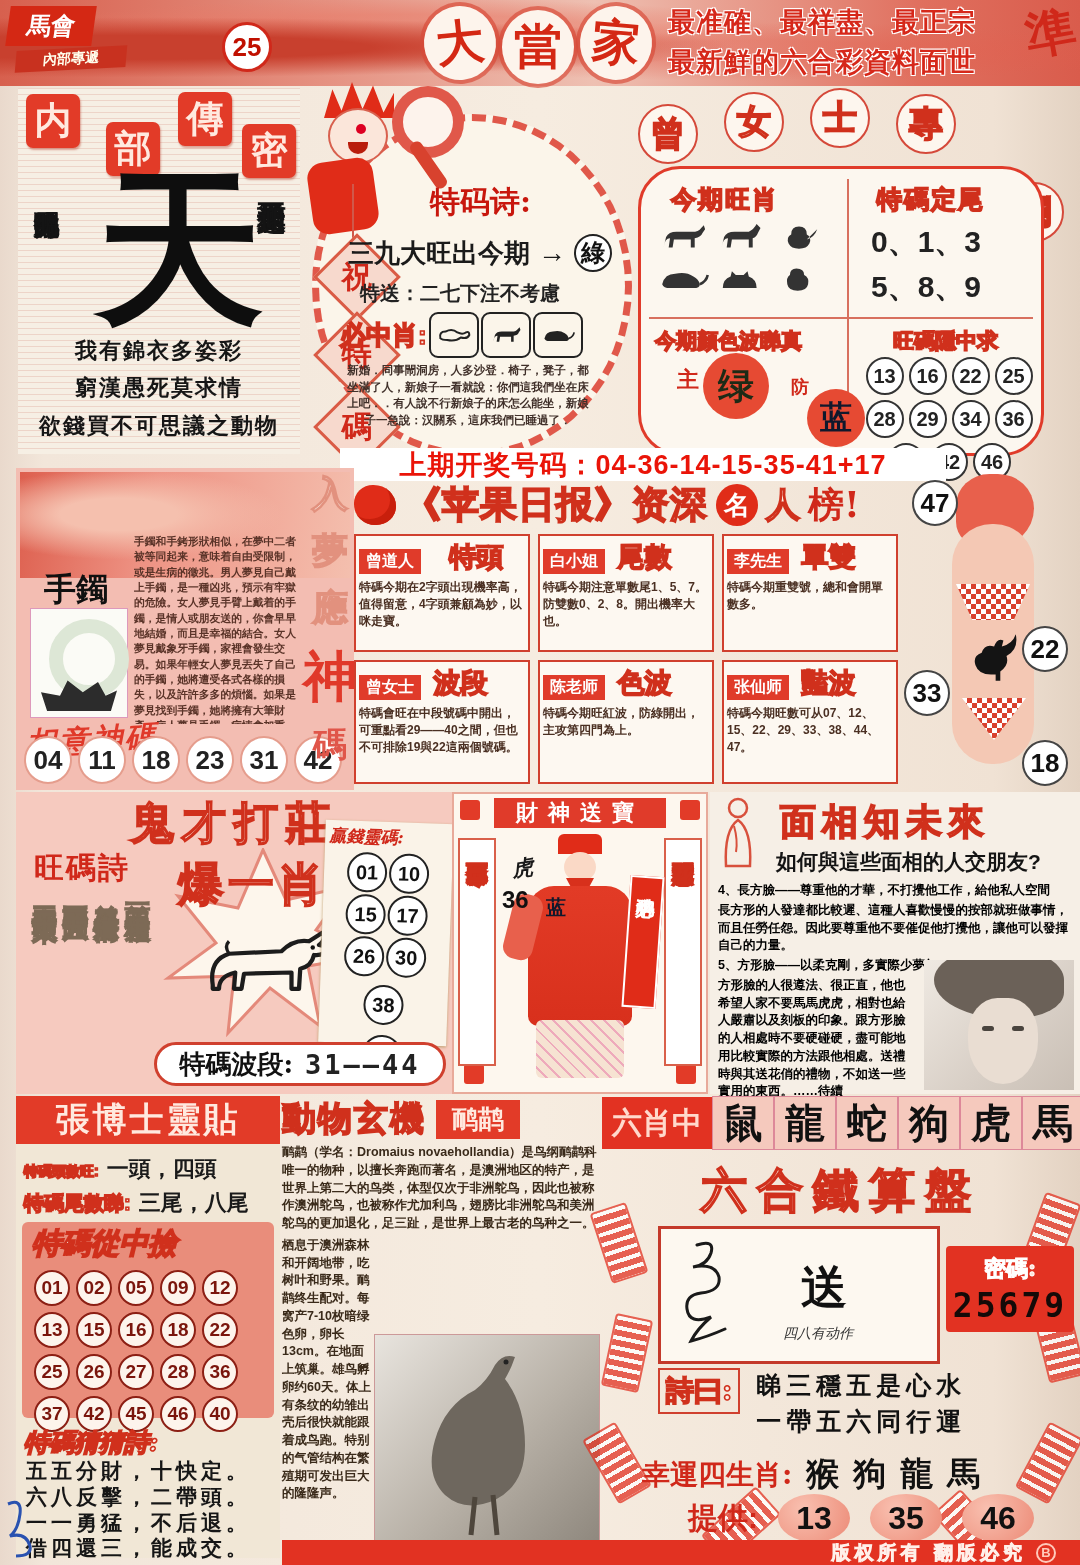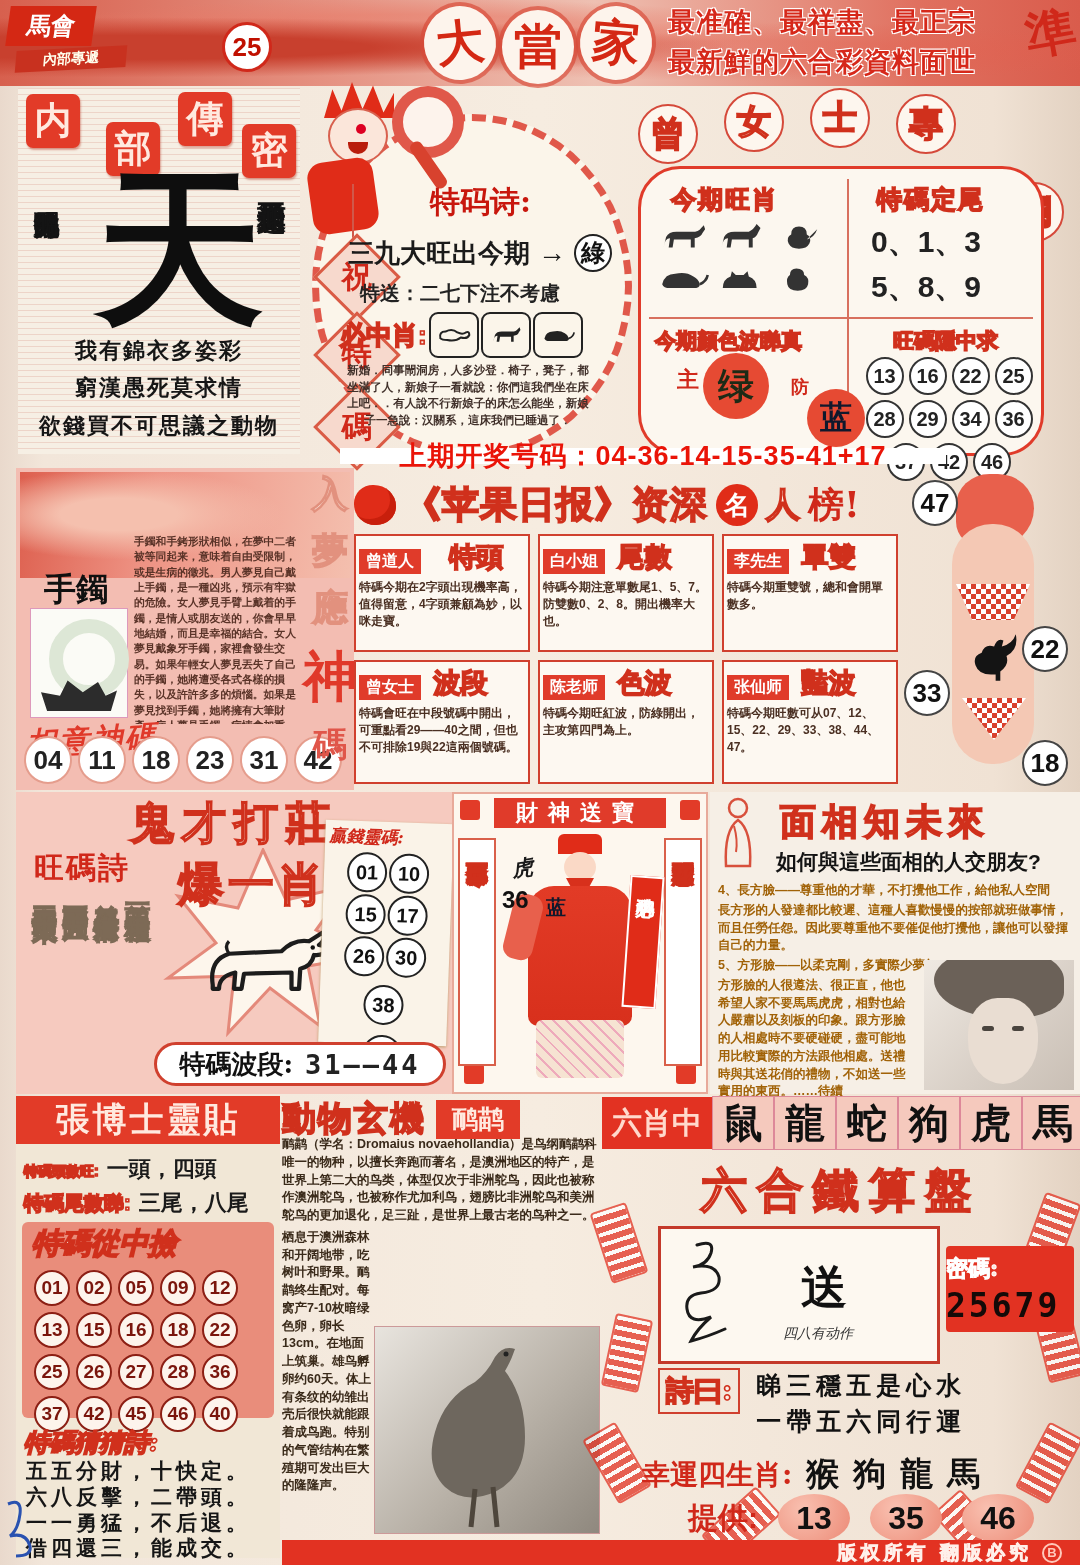--- a/index.html
+++ b/index.html
@@ -34,21 +34,21 @@
   #bigCircle{position:absolute;left:12px;top:26px;width:306px;height:330px;border:7px dashed #e0584a;border-radius:50%;background:#fbf5ea;}
   .diamond{position:absolute;width:56px;height:56px;background:#f7d9cd;border:3px solid #da5b45;transform:rotate(45deg);display:flex;align-items:center;justify-content:center;}
   .diamond span{transform:rotate(-45deg);font-size:30px;font-weight:bold;color:#d0281a;font-family:"DejaVu Serif",serif;}
   .zbox{width:46px;height:42px;border:2.5px solid #222;border-radius:9px;display:flex;align-items:center;justify-content:center;background:#fbf5ea;}
   
   #secC{left:632px;top:88px;width:448px;height:368px;}
   .cc{position:absolute;width:56px;height:56px;border:2px solid #d5493a;border-radius:50%;background:#fdf6ee;display:flex;align-items:center;justify-content:center;}
   #cloud{position:absolute;left:6px;top:78px;width:400px;height:284px;background:#fcf7ef;border:3px solid #e03b2a;border-radius:42px;}
   .nc2{width:38px;height:38px;border:2px solid #333;font-size:20px;color:#222;}
   
-  #band{left:340px;top:448px;width:606px;height:16px;background:#fff;display:flex;align-items:center;justify-content:center;
+  #band{left:340px;top:448px;width:606px;height:33px;background:#fff;display:flex;align-items:center;justify-content:center;
     font-weight:bold;font-size:27px;color:#ea1408;letter-spacing:1px;}
   
   #secD{left:16px;top:468px;width:338px;height:322px;background:#f3bdb2;}
   .nc3{width:48px;height:48px;border:2px solid #e59d8d;font-size:26px;color:#222;}
   
   #secE{left:354px;top:480px;width:550px;height:310px;}
   .ecell{position:absolute;width:176px;height:118px;border:2px solid #d0402e;background:#fdf8f1;padding:3px;box-sizing:border-box;}
   .ename{background:#e03b2a;color:#fff;font-weight:bold;font-size:16px;padding:2px 7px;display:inline-block;}
   .ebody{font-weight:bold;font-size:12px;color:#4a2f22;line-height:1.4;margin-top:4px;}
   
@@ -58,37 +58,37 @@
   
   #secG{left:16px;top:792px;width:436px;height:302px;background:#f6cabf;}
   .pcol{writing-mode:vertical-rl;text-orientation:upright;font-size:25px;line-height:1.12;font-family:"DejaVu Serif",serif;letter-spacing:2px;}
   .nc5{width:40px;height:40px;border:2.5px solid #222;font-size:20px;color:#111;}
   
   #secH{left:452px;top:792px;width:256px;height:302px;background:#fdf7ee;border:2px solid #e8aa9a;box-sizing:border-box;}
   .coupl{position:absolute;top:44px;width:34px;height:224px;background:#fff;border:2px solid #d9604a;display:flex;align-items:center;justify-content:center;}
   .cstamp{position:absolute;width:20px;height:20px;background:#e23b28;border-radius:3px;}
   
   #secI{left:710px;top:792px;width:370px;height:302px;background:#f6efe6;}
-  .ibody{font-weight:bold;font-size:12.5px;color:#a16207;line-height:1.42;margin:0 0 2px 0;}
+  .ibody{font-weight:bold;font-size:12.5px;color:#000000;line-height:1.42;margin:0 0 2px 0;}
   
   #secJ{left:16px;top:1096px;width:264px;height:462px;background:#f1e7d6;}
   .nc6{width:36px;height:36px;border:2px solid #8c1f14;background:#fdf4ec;color:#7a150c;font-size:19px;}
   .jrow{position:absolute;left:8px;display:flex;align-items:baseline;gap:8px;}
   
   #secK{left:282px;top:1096px;width:318px;height:444px;}
   .kbody{font-weight:bold;font-size:12.5px;color:#3a2a1a;line-height:1.42;}
   
   #secL{left:602px;top:1096px;width:478px;height:444px;}
   .zcell{width:60px;height:52px;background:#f5c9bd;border:1px solid #d89;display:flex;align-items:center;justify-content:center;
     font-family:"DejaVu Serif",serif;font-weight:bold;font-size:40px;color:#111;}
   .tile{position:absolute;width:34px;height:70px;background:repeating-linear-gradient(0deg,#e23222 0 6px,#fff 6px 10px);
     border:2px solid #e23222;border-radius:4px;opacity:.75;}
   .oval{width:72px;height:48px;border-radius:50%;background:radial-gradient(circle at 35% 30%,#f9c0b0,#ec8a76);
     display:flex;align-items:center;justify-content:center;font-weight:bold;font-size:32px;color:#111;}
-  #footbar{left:282px;top:1540px;width:798px;height:25px;background:#e23222;display:flex;align-items:center;justify-content:flex-end;gap:10px;padding-right:18px;box-sizing:border-box;}
+  #footbar{left:282px;top:1540px;width:798px;height:25px;background:#e23222;display:flex;align-items:center;justify-content:flex-end;gap:10px;padding-right:24px;box-sizing:border-box;}
 </style>
 </head>
 <body>
 
 <div id="page">
 
   <div id="hdr" class="abs">
     <div class="abs" style="left:8px;top:6px;width:86px;height:40px;background:#d42814;transform:skewX(-8deg);display:flex;align-items:center;justify-content:center;">
       <span style="color:#fff;font-weight:bold;font-size:24px;font-family:'DejaVu Serif',serif;">馬會</span>
     </div>
@@ -493,21 +493,21 @@
       <div>一一勇猛，不后退。</div>
       <div>借四還三，能成交。</div>
     </div>
   </div>
 
   <div id="secK" class="abs">
     <div class="abs flex" style="left:0;top:0;gap:10px;">
       <span class="hollow serif" style="font-size:34px;letter-spacing:2px;">動物玄機</span>
       <span style="background:#e23b28;color:#ffe9df;font-weight:bold;font-size:26px;padding:2px 16px;">鸸鹋</span>
     </div>
-    <div class="abs" style="left:0;top:40px;width:318px;height:398px;">
+    <div class="abs" style="left:0;top:48px;width:318px;height:398px;">
       <div class="abs" style="right:0;top:190px;width:224px;height:206px;background:linear-gradient(135deg,#e8e4de,#b9b2a8 55%,#8f887e);border:1px solid #c99;">
         <svg width="224" height="206" viewBox="0 0 224 206">
             <path d="M120 30 Q128 18 140 22 Q136 34 130 44 Q150 70 150 110 Q150 150 120 165 Q90 178 70 160 Q50 140 60 105 Q70 70 100 55 Q112 46 120 30 Z" fill="#6e675e"></path>
             <path d="M118 160 L122 200 M100 162 L96 200" stroke="#4e463c" stroke-width="5" fill="none"></path>
             <circle cx="131" cy="27" r="2.5" fill="#222"></circle>
           </svg>
       </div>
       <div class="kbody">鸸鹋（学名：Dromaius novaehollandia）是鸟纲鸸鹋科唯一的物种，以擅长奔跑而著名，是澳洲地区的特产，是世界上第二大的鸟类，体型仅次于非洲鸵鸟，因此也被称作澳洲鸵鸟，也被称作尤加利鸟，翅膀比非洲鸵鸟和美洲鸵鸟的更加退化，足三趾，是世界上最古老的鸟种之一。</div>
       <div class="kbody" style="width:318px;margin-top:4px;">
         <span class="kbody" style="display:block;width:90px;float:left;">栖息于澳洲森林和开阔地带，吃树叶和野果。鸸鹋终生配对。每窝产7-10枚暗绿色卵，卵长13cm。在地面上筑巢。雄鸟孵卵约60天。体上有条纹的幼雏出壳后很快就能跟着成鸟跑。特别的气管结构在繁殖期可发出巨大的隆隆声。</span>
@@ -538,21 +538,21 @@
     <div class="abs hollow serif" style="left:0;top:64px;width:478px;text-align:center;font-size:46px;letter-spacing:10px;">六合鐵算盤</div>
 
     <div class="abs" style="left:56px;top:130px;width:276px;height:132px;background:#fdf8f0;border:3px solid #c4392a;">
       <svg width="90" height="120" viewBox="0 0 90 120" style="position:absolute;left:6px;top:4px;">
         <path d="M30 12 Q48 6 44 20 Q40 32 26 34 Q48 30 52 44 Q54 58 34 60 Q18 62 20 76 Q22 92 44 84 Q30 96 24 108 Q40 104 58 96" fill="none" stroke="#1a1a1a" stroke-width="3" stroke-linecap="round"></path>
       </svg>
       <span class="abs serif" style="left:140px;top:28px;font-size:46px;font-weight:bold;color:#111;">送</span>
       <span class="abs serif" style="left:122px;top:96px;font-size:14px;font-style:italic;color:#333;">四八有动作</span>
     </div>
 
-    <div class="abs" style="left:344px;top:150px;width:128px;height:86px;background:#e23222;border-radius:4px;display:flex;flex-direction:column;justify-content:center;gap:2px;">
+    <div class="abs" style="left:344px;top:150px;width:128px;height:86px;background:#e23222;border-radius:4px;display:flex;flex-direction:column;align-items:center;justify-content:center;gap:2px;">
       <span class="serif" style="color:#ffe3d6;font-weight:bold;font-size:22px;-webkit-text-stroke:1px #fff;">密碼:</span>
       <span style="color:#140a08;font-weight:bold;font-size:33px;letter-spacing:3px;font-family:'DejaVu Sans Mono',monospace;">25679</span>
     </div>
 
     <div class="abs flex" style="left:56px;top:272px;gap:16px;align-items:flex-start;">
       <span class="hollow serif" style="font-size:28px;border:2px solid #d0402e;padding:2px 6px;">詩曰:</span>
       <div class="serif" style="font-weight:bold;font-size:25px;color:#111;line-height:1.45;letter-spacing:5px;">
         <div>睇三穩五是心水</div>
         <div>一帶五六同行運</div>
       </div>

